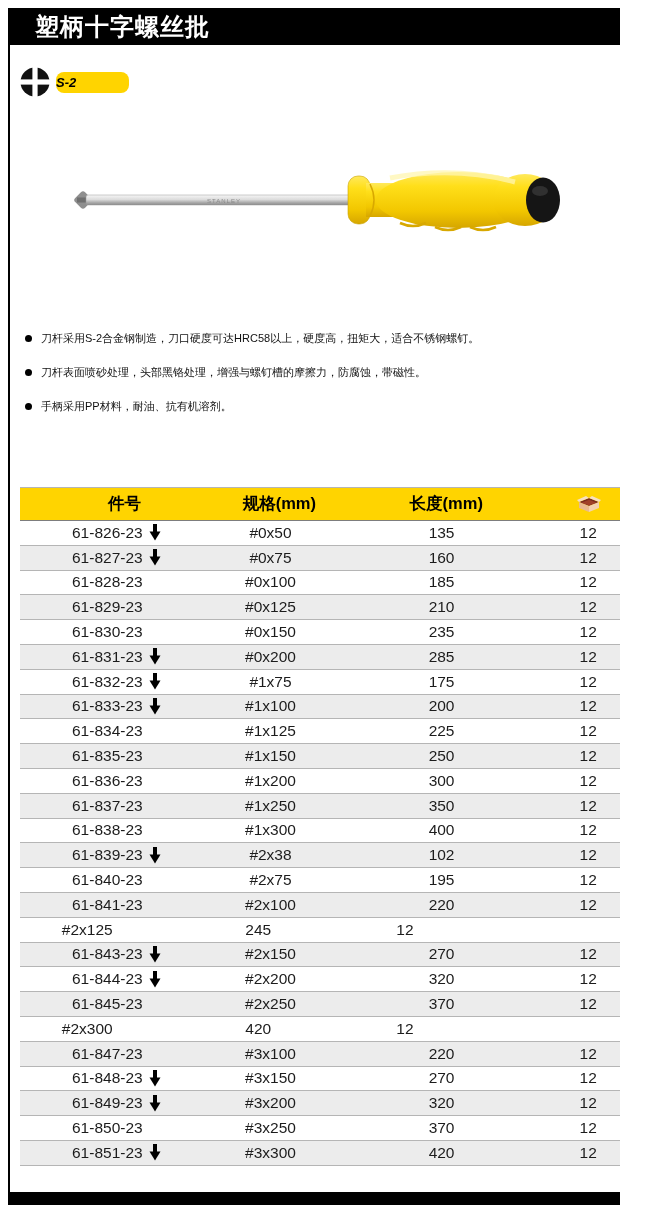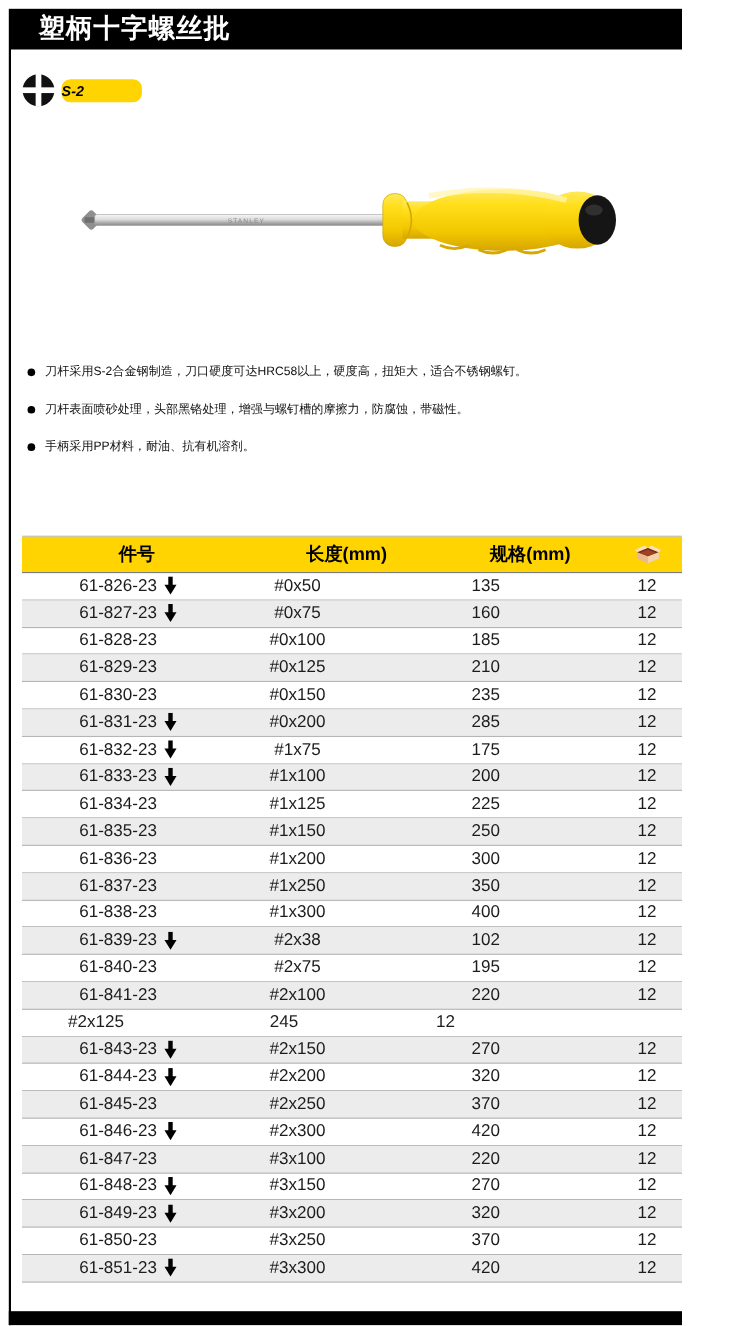--- a/index.html
+++ b/index.html
@@ -94,22 +94,22 @@
 
     <ul class="features">
       <li>刀杆采用S-2合金钢制造，刀口硬度可达HRC58以上，硬度高，扭矩大，适合不锈钢螺钉。</li>
       <li>刀杆表面喷砂处理，头部黑铬处理，增强与螺钉槽的摩擦力，防腐蚀，带磁性。</li>
       <li>手柄采用PP材料，耐油、抗有机溶剂。</li>
     </ul>
 
     <div class="spec-table">
       <div class="thead">
         <div class="c c1" style="justify-content:center;padding-left:0;margin-left:15px;">件号</div>
+        <div class="c c2">规格(mm)</div>
         <div class="c c3">长度(mm)</div>
-        <div class="c c2">规格(mm)</div>
         <div class="c c4">
           <span class="carton">
             <svg width="24" height="18" viewBox="0 0 24 18">
               <polygon points="2,7 12,3 22,7 12,11" fill="#7b2e1d"></polygon>
               <polygon points="4,8 12,4.8 20,8 12,10.2" fill="#a14228"></polygon>
               <polygon points="2,7 12,11 12,17 2,13" fill="#e9ba8e"></polygon>
               <polygon points="12,11 22,7 22,13 12,17" fill="#f4d2ae"></polygon>
               <polygon points="2,7 0,5 9,1 12,3" fill="#f7dfc0"></polygon>
               <polygon points="12,3 15,1 24,5 22,7" fill="#f7dfc0"></polygon>
             </svg>
@@ -347,29 +347,20 @@
     <div class="c c1">
       <span>61-845-23</span>
 
     </div>
     <div class="c c2">#2x250</div>
     <div class="c c3">370</div>
     <div class="c c4">12</div>
   </div>
 
   <div class="t-row">
-    <div class="c c1">
-      <span>61-846-23</span>
-      <span class="arr">
-        <svg width="12" height="17" viewBox="0 0 12 17">
-          <rect x="4" y="0" width="4" height="8.5" fill="#000"></rect>
-          <polygon points="0.5,7.5 11.5,7.5 6,16.5" fill="#000"></polygon>
-        </svg>
-      </span>
-    </div>
     <div class="c c2">#2x300</div>
     <div class="c c3">420</div>
     <div class="c c4">12</div>
   </div>
 
   <div class="t-row alt">
     <div class="c c1">
       <span>61-847-23</span>
 
     </div>

